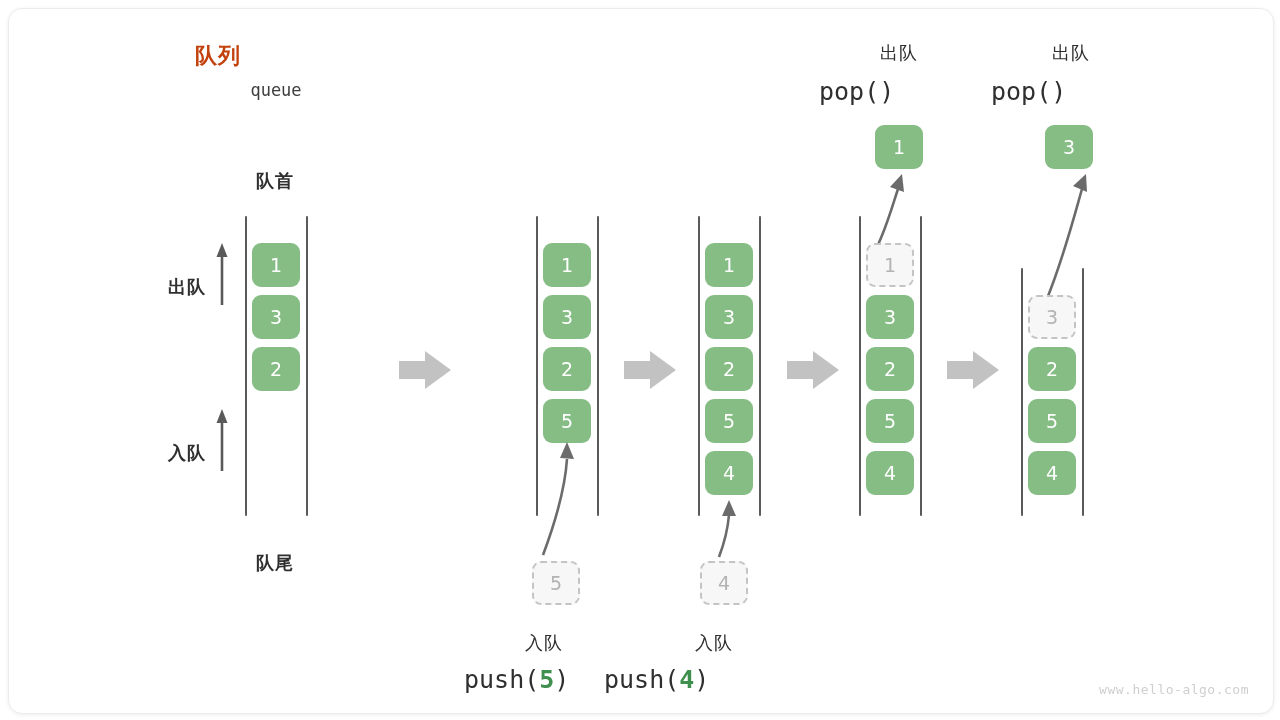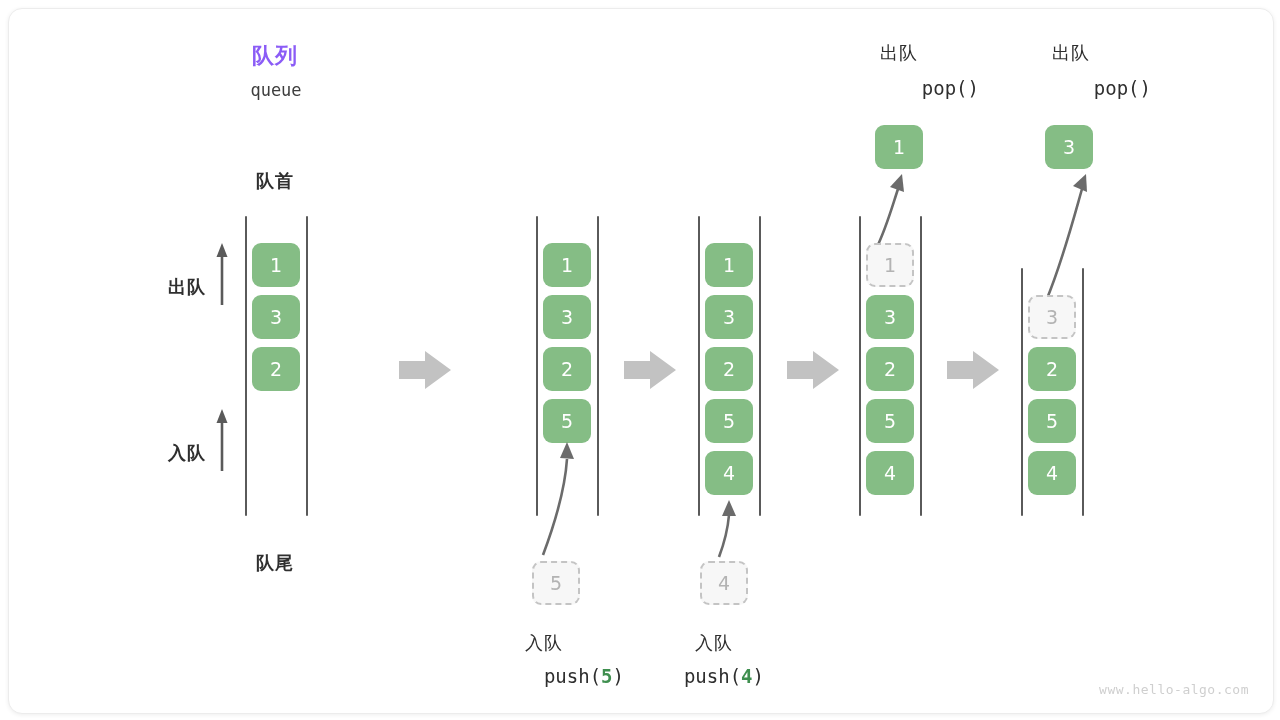--- a/index.html
+++ b/index.html
@@ -12,37 +12,37 @@
     position:absolute;left:8px;top:8px;width:1264px;height:704px;
     background:#ffffff;border-radius:14px;
     border:1px solid #ececec;
     box-shadow:0 1px 4px rgba(0,0,0,0.07);
     overflow:hidden;
   }
   .abs{position:absolute;}
 
   
   .t-title-cn{
-    font-size:22px;font-weight:bold;color:#8b5cf6;
-    letter-spacing:1px;text-align:center;
+    font-size:22px;font-weight:bold;color:#c2410c;
+    letter-spacing:1px;text-align:left;
   }
   .t-title-en{
     font-family:"DejaVu Sans Mono","Liberation Mono",monospace;
     font-size:17px;color:#3d3d3d;text-align:center;
   }
   .t-bold-cn{
     font-size:18px;font-weight:bold;color:#2f2f2f;text-align:center;
     letter-spacing:1px;
   }
   .t-op-cn{
     font-size:18px;color:#2f2f2f;text-align:center;letter-spacing:1px;
   }
   .t-op-code{
     font-family:"DejaVu Sans Mono","Liberation Mono",monospace;
-    font-size:19px;color:#2f2f2f;text-align:right;white-space:pre;
+    font-size:25px;color:#2f2f2f;text-align:left;white-space:pre;
   }
   .t-op-code .num{color:#3f8f4f;font-weight:bold;}
   .t-watermark{
     font-family:"DejaVu Sans Mono","Liberation Mono",monospace;
     font-size:13px;color:#cfcfcf;letter-spacing:0.5px;
   }
 
   
   .rail{
     position:absolute;width:2px;background:#5a5a5a;border-radius:1px;

